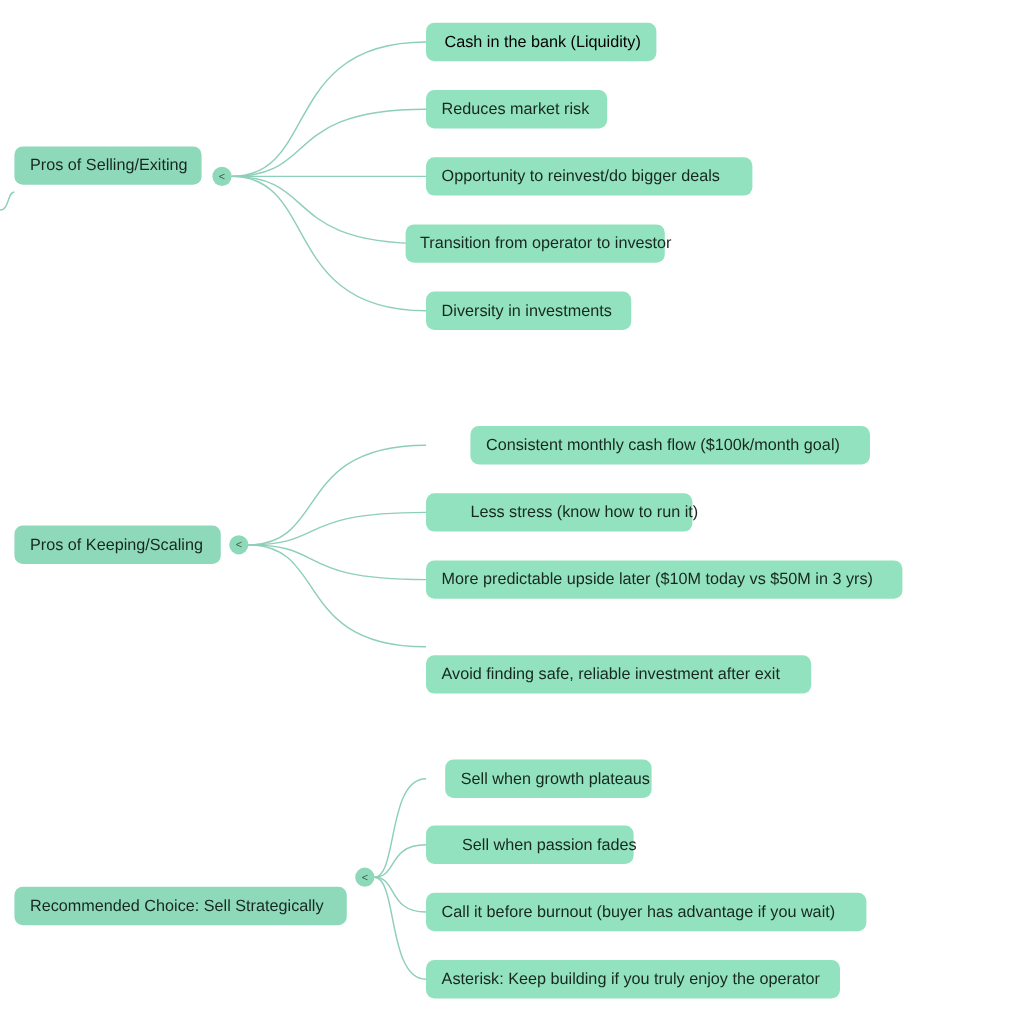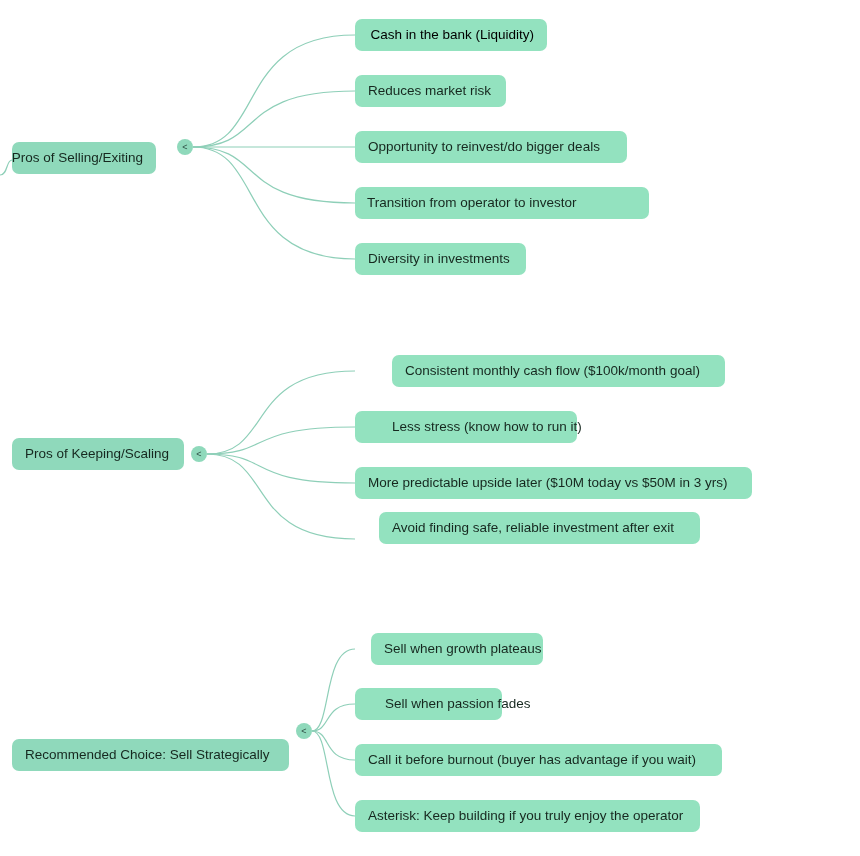--- a/index.html
+++ b/index.html
@@ -78,63 +78,63 @@
       <path d="M 207 454 C 273.6 454, 244 371, 355 371" fill="none" stroke="#8ecfb8" stroke-width="1.2"></path>
       <path d="M 207 454 C 273.6 454, 244 427, 355 427" fill="none" stroke="#8ecfb8" stroke-width="1.2"></path>
       <path d="M 207 454 C 273.6 454, 244 483, 355 483" fill="none" stroke="#8ecfb8" stroke-width="1.2"></path>
       <path d="M 207 454 C 273.6 454, 244 539, 355 539" fill="none" stroke="#8ecfb8" stroke-width="1.2"></path>
       <path d="M 312 731 C 331.35 731, 322.75 649, 355 649" fill="none" stroke="#8ecfb8" stroke-width="1.2"></path>
       <path d="M 312 731 C 331.35 731, 322.75 704, 355 704" fill="none" stroke="#8ecfb8" stroke-width="1.2"></path>
       <path d="M 312 731 C 331.35 731, 322.75 760, 355 760" fill="none" stroke="#8ecfb8" stroke-width="1.2"></path>
       <path d="M 312 731 C 331.35 731, 322.75 816, 355 816" fill="none" stroke="#8ecfb8" stroke-width="1.2"></path>
     </svg>
   <div id="nodes-layer">
-      <div class="node parent" style="left: 12px; top: 142px; width: 144px; height: 32px; justify-content: flex-end;">
+      <div class="node parent" style="left: 12px; top: 122px; width: 156px; height: 32px;">
         <span>Pros of Selling/Exiting</span>
       </div>
       <div class="collapse" style="left: 177px; top: 139px;">&lt;</div>
       <div class="node child muted" style="left: 355px; top: 19px; width: 192px; height: 32px;">
         <span>Cash in the bank (Liquidity)</span>
       </div>
       <div class="node child" style="left: 355px; top: 75px; width: 151px; height: 32px;">
         <span>Reduces market risk</span>
       </div>
       <div class="node child" style="left: 355px; top: 131px; width: 272px; height: 32px;">
         <span>Opportunity to reinvest/do bigger deals</span>
       </div>
-      <div class="node child" style="left: 355px; top: 187px; width: 294px; height: 32px; padding-left: 12px;">
+      <div class="node child" style="left: 338px; top: 187px; width: 216px; height: 32px; padding-left: 12px;">
         <span>Transition from operator to investor</span>
       </div>
       <div class="node child" style="left: 355px; top: 243px; width: 171px; height: 32px;">
         <span>Diversity in investments</span>
       </div>
       <div class="node parent" style="left: 12px; top: 438px; width: 172px; height: 32px;">
         <span>Pros of Keeping/Scaling</span>
       </div>
       <div class="collapse" style="left: 191px; top: 446px;">&lt;</div>
       <div class="node child" style="left: 355px; top: 355px; width: 333px; height: 32px; margin-left: 37px;">
         <span>Consistent monthly cash flow ($100k/month goal)</span>
       </div>
       <div class="node child" style="left: 355px; top: 411px; width: 222px; height: 32px; padding-left: 37px;">
         <span>Less stress (know how to run it)</span>
       </div>
       <div class="node child" style="left: 355px; top: 467px; width: 397px; height: 32px;">
         <span>More predictable upside later ($10M today vs $50M in 3 yrs)</span>
       </div>
-      <div class="node child" style="left: 355px; top: 512px; width: 321px; height: 32px; margin-left: 24px;">
+      <div class="node child" style="left: 355px; top: 546px; width: 321px; height: 32px;">
         <span>Avoid finding safe, reliable investment after exit</span>
       </div>
       <div class="node parent" style="left: 12px; top: 715px; width: 277px; height: 32px; margin-top: 24px;">
         <span>Recommended Choice: Sell Strategically</span>
       </div>
       <div class="collapse" style="left: 296px; top: 723px;">&lt;</div>
       <div class="node child" style="left: 371px; top: 633px; width: 172px; height: 32px;">
         <span>Sell when growth plateaus</span>
       </div>
-      <div class="node child" style="left: 355px; top: 688px; width: 147px; height: 32px; padding-left: 30px;">
+      <div class="node child" style="left: 355px; top: 688px; width: 173px; height: 32px; padding-left: 30px;">
         <span>Sell when passion fades</span>
       </div>
       <div class="node child" style="left: 355px; top: 744px; width: 367px; height: 32px;">
         <span>Call it before burnout (buyer has advantage if you wait)</span>
       </div>
       <div class="node child" style="left: 355px; top: 800px; width: 345px; height: 32px;">
         <span>Asterisk: Keep building if you truly enjoy the operator</span>
       </div>
     </div>
 </div>

